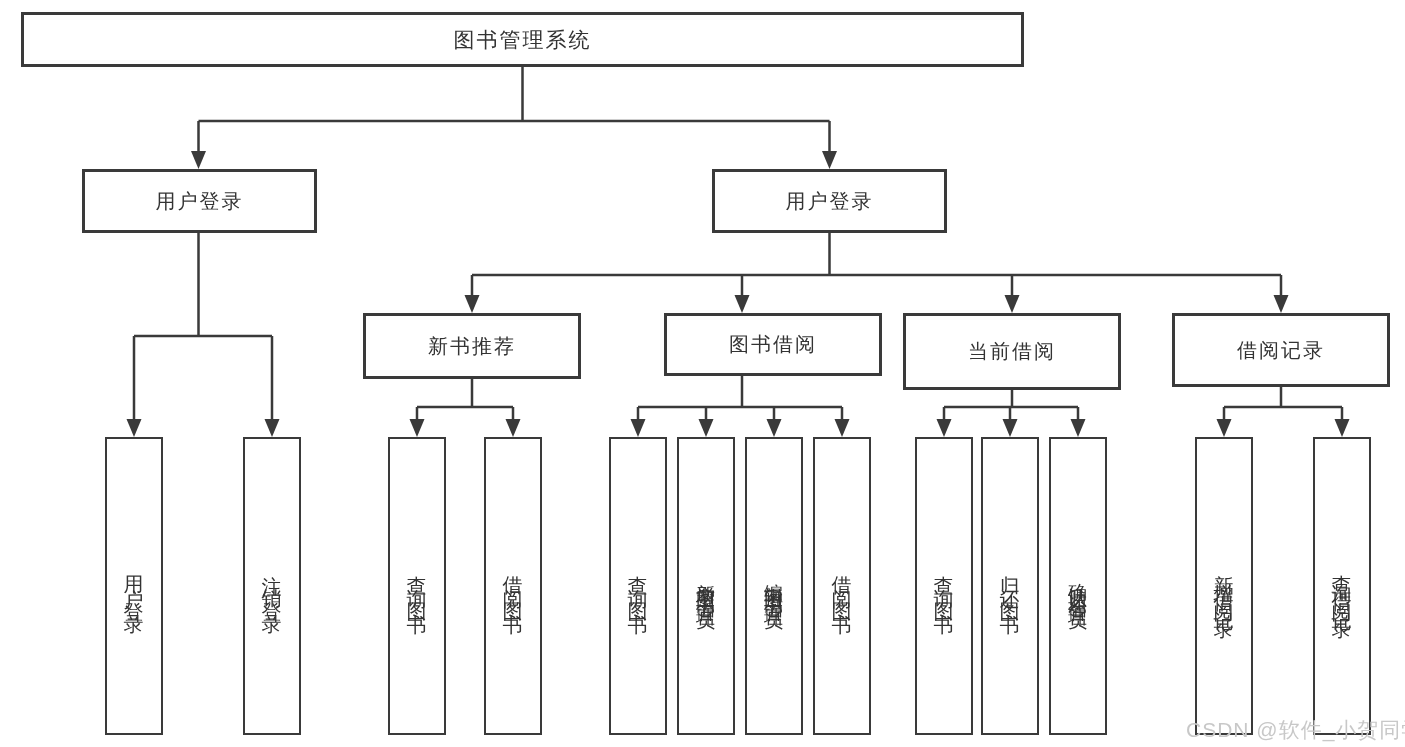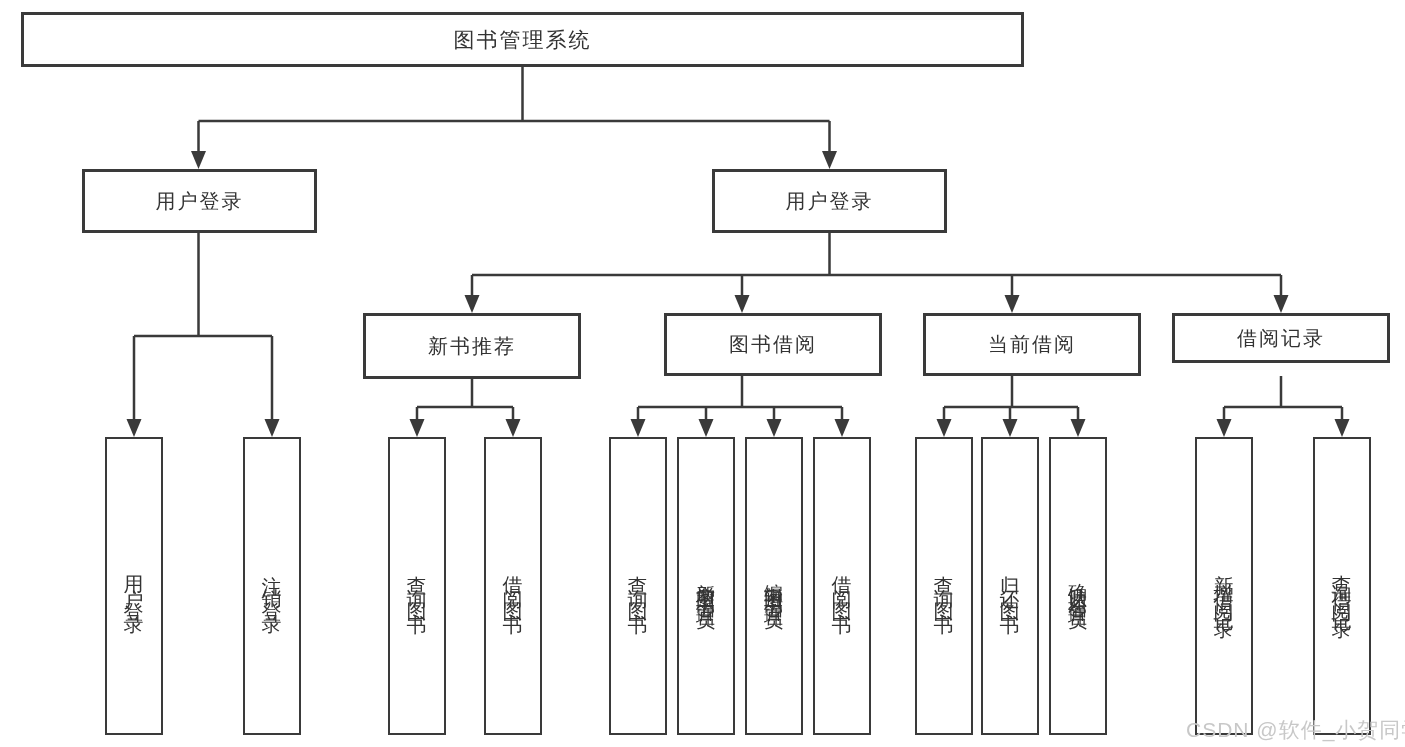--- a/index.html
+++ b/index.html
@@ -107,24 +107,24 @@
   <div class="node node-branch" style="left:712px; top:169px; width:235px; height:64px;">
     <span>用户登录</span>
   </div>
 
   <div class="node node-branch" style="left:363px; top:313px; width:218px; height:66px;">
     <span>新书推荐</span>
   </div>
   <div class="node node-branch" style="left:664px; top:313px; width:218px; height:63px;">
     <span>图书借阅</span>
   </div>
-  <div class="node node-branch" style="left:903px; top:313px; width:218px; height:63px;margin-left:20px;">
+  <div class="node node-branch" style="left:903px; top:313px; width:218px; height:77px;">
     <span>当前借阅</span>
   </div>
-  <div class="node node-branch" style="left:1172px; top:313px; width:218px; height:50px;">
+  <div class="node node-branch" style="left:1172px; top:313px; width:218px; height:74px;">
     <span>借阅记录</span>
   </div>
 
   <div class="leaf leaf-sm" style="left:105px; top:437px; width:58px; height:298px;">
     <span>用户登录</span>
   </div>
   <div class="leaf leaf-sm" style="left:243px; top:437px; width:58px; height:298px;">
     <span>注销登录</span>
   </div>
   <div class="leaf leaf-sm" style="left:388px; top:437px; width:58px; height:298px;">

